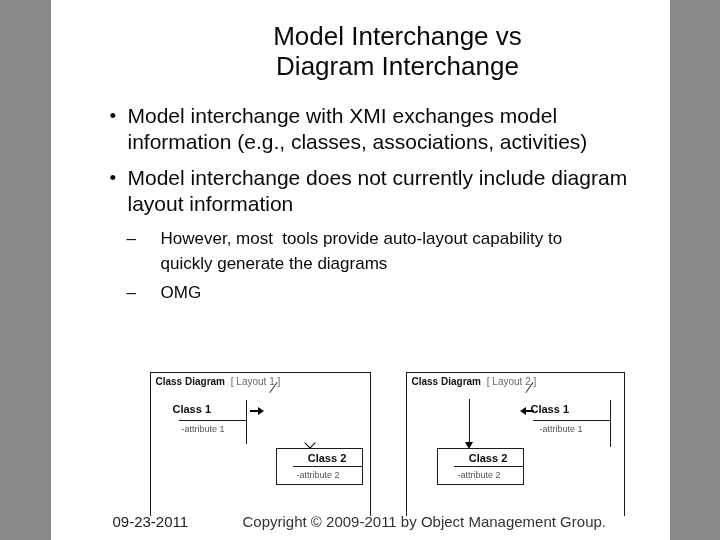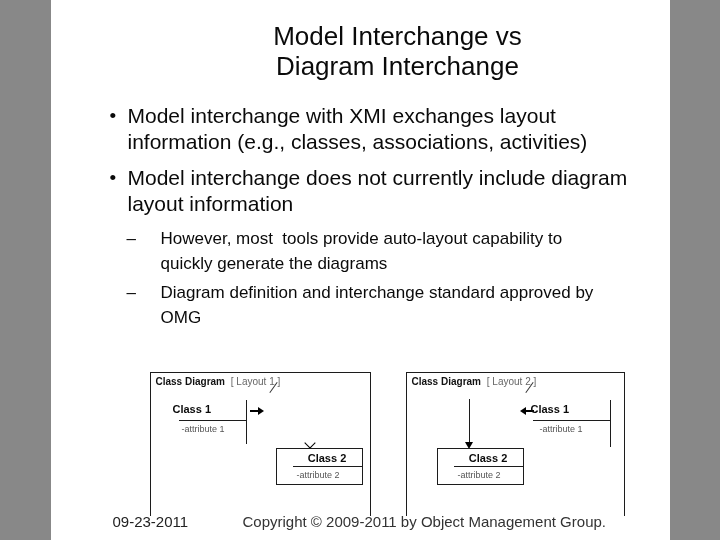--- a/index.html
+++ b/index.html
@@ -89,42 +89,41 @@
 
   <div class="title">
     <div>Model Interchange vs</div>
     <div>Diagram Interchange</div>
   </div>
 
 
   <div class="bullet lvl1 b1">
     <span class="mark">•</span>
     <div class="blines">
-      <div>Model interchange with XMI exchanges layout</div>
+      <div>Model interchange with XMI exchanges model</div>
       <div>information (e.g., classes, associations, activities)</div>
     </div>
   </div>
   <div class="bullet lvl1 b2">
     <span class="mark">•</span>
     <div class="blines">
       <div>Model interchange does not currently include diagram</div>
       <div>layout information</div>
     </div>
   </div>
   <div class="bullet lvl2 s1">
     <span class="mark">–</span>
     <div class="blines">
       <div>However, most  tools provide auto-layout capability to</div>
       <div>quickly generate the diagrams</div>
     </div>
   </div>
   <div class="bullet lvl2 s2">
     <span class="mark">–</span>
     <div class="blines">
-      <div>Diagram definition and interchange standard approved by</div>
       <div>OMG</div>
     </div>
   </div>
 
   <div class="frame frame-a">
     <div class="fhead">
       <span class="fname">Class Diagram</span>
       <span class="fparam">[ Layout 1 ]</span>
     </div>
     <div class="fslash"></div>

